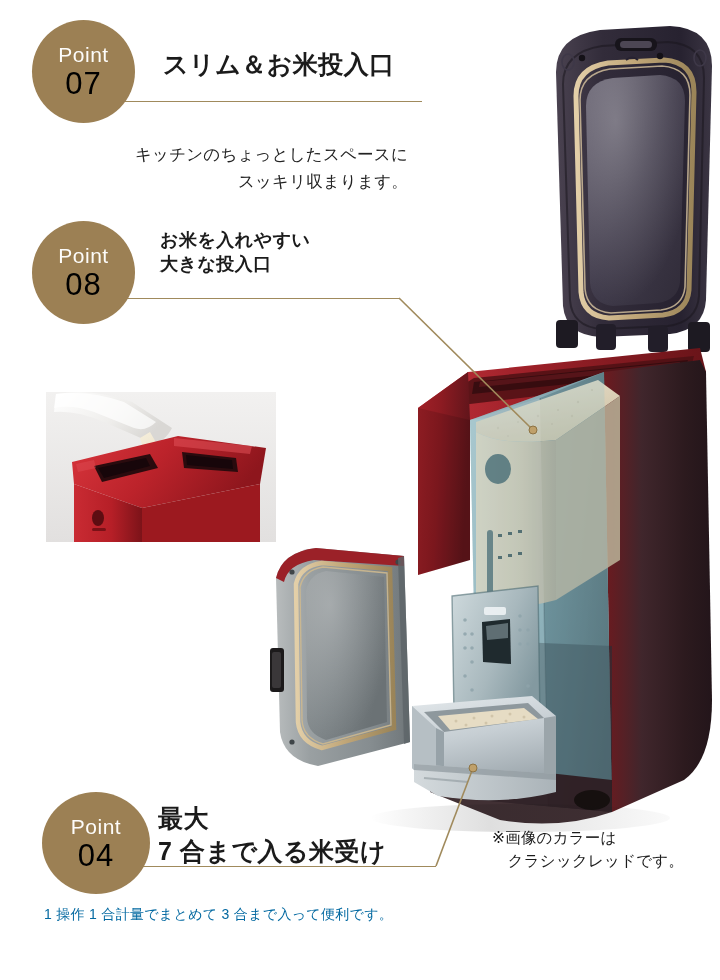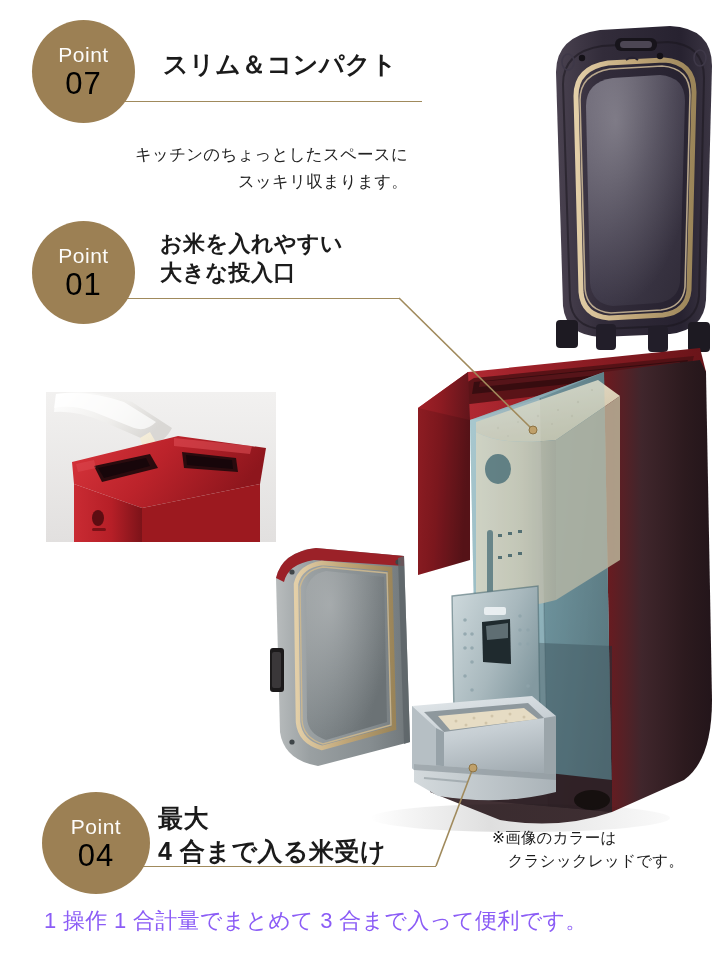--- a/index.html
+++ b/index.html
@@ -88,22 +88,22 @@
     position: absolute;
     font-size: 15.5px;
     line-height: 1.5;
     color: #1b1b1b;
     white-space: pre-line;
     letter-spacing: 0.2px;
     z-index: 6;
   }
   .pt-caption {
     position: absolute;
-    font-size: 22px;
-    color: #8b5cf6;
+    font-size: 14px;
+    color: #0369a1;
     letter-spacing: 0.3px;
     z-index: 6;
   }
 
   
   .inset-photo {
     position: absolute;
     left: 46px;
     top: 392px;
     width: 230px;
@@ -462,37 +462,37 @@
     </svg>
   </div>
 
   <div class="text-layer">
 
     <div class="point-badge" style="left:32px; top:20px; width:103px; height:103px;">
       <span class="p-word">Point</span>
       <span class="p-num">07</span>
     </div>
     <div class="pt-underline" style="left:96px; top:101px; width:326px;"></div>
-    <div class="pt-heading" style="left:163px; top:48px; font-size:25px; line-height:1.28;">スリム＆コンパクト</div>
+    <div class="pt-heading" style="left:163px; top:48px; font-size:25px; line-height:1.28;">スリム＆お米投入口</div>
     <div class="pt-body" style="left:48px; top:141px; width:360px;text-align:right;">キッチンのちょっとしたスペースに
 スッキリ収まります。</div>
 
     <div class="point-badge" style="left:32px; top:221px; width:103px; height:103px;">
       <span class="p-word">Point</span>
-      <span class="p-num">01</span>
+      <span class="p-num">08</span>
     </div>
     <div class="pt-underline" style="left:96px; top:298px; width:303px;"></div>
-    <div class="pt-heading" style="left:160px; top:229px; font-size:22px; line-height:1.33;">お米を入れやすい
+    <div class="pt-heading" style="left:160px; top:229px; font-size:18px; line-height:1.33;">お米を入れやすい
 大きな投入口</div>
 
     <div class="point-badge" style="left:42px; top:792px; width:108px; height:102px;">
       <span class="p-word">Point</span>
       <span class="p-num">04</span>
     </div>
     <div class="pt-underline" style="left:110px; top:866px; width:326px;"></div>
     <div class="pt-heading" style="left:158px; top:802px; font-size:25px; line-height:1.3;">最大
-4 合まで入る米受け</div>
+7 合まで入る米受け</div>
     <div class="pt-note" style="left:492px; top:826px; width:230px;">※画像のカラーは
 　クラシックレッドです。</div>
     <div class="pt-caption" style="left:44px; top:906px; width:640px;">1 操作 1 合計量でまとめて 3 合まで入って便利です。</div>
 
   </div>
 </div>
 
 </body></html>

